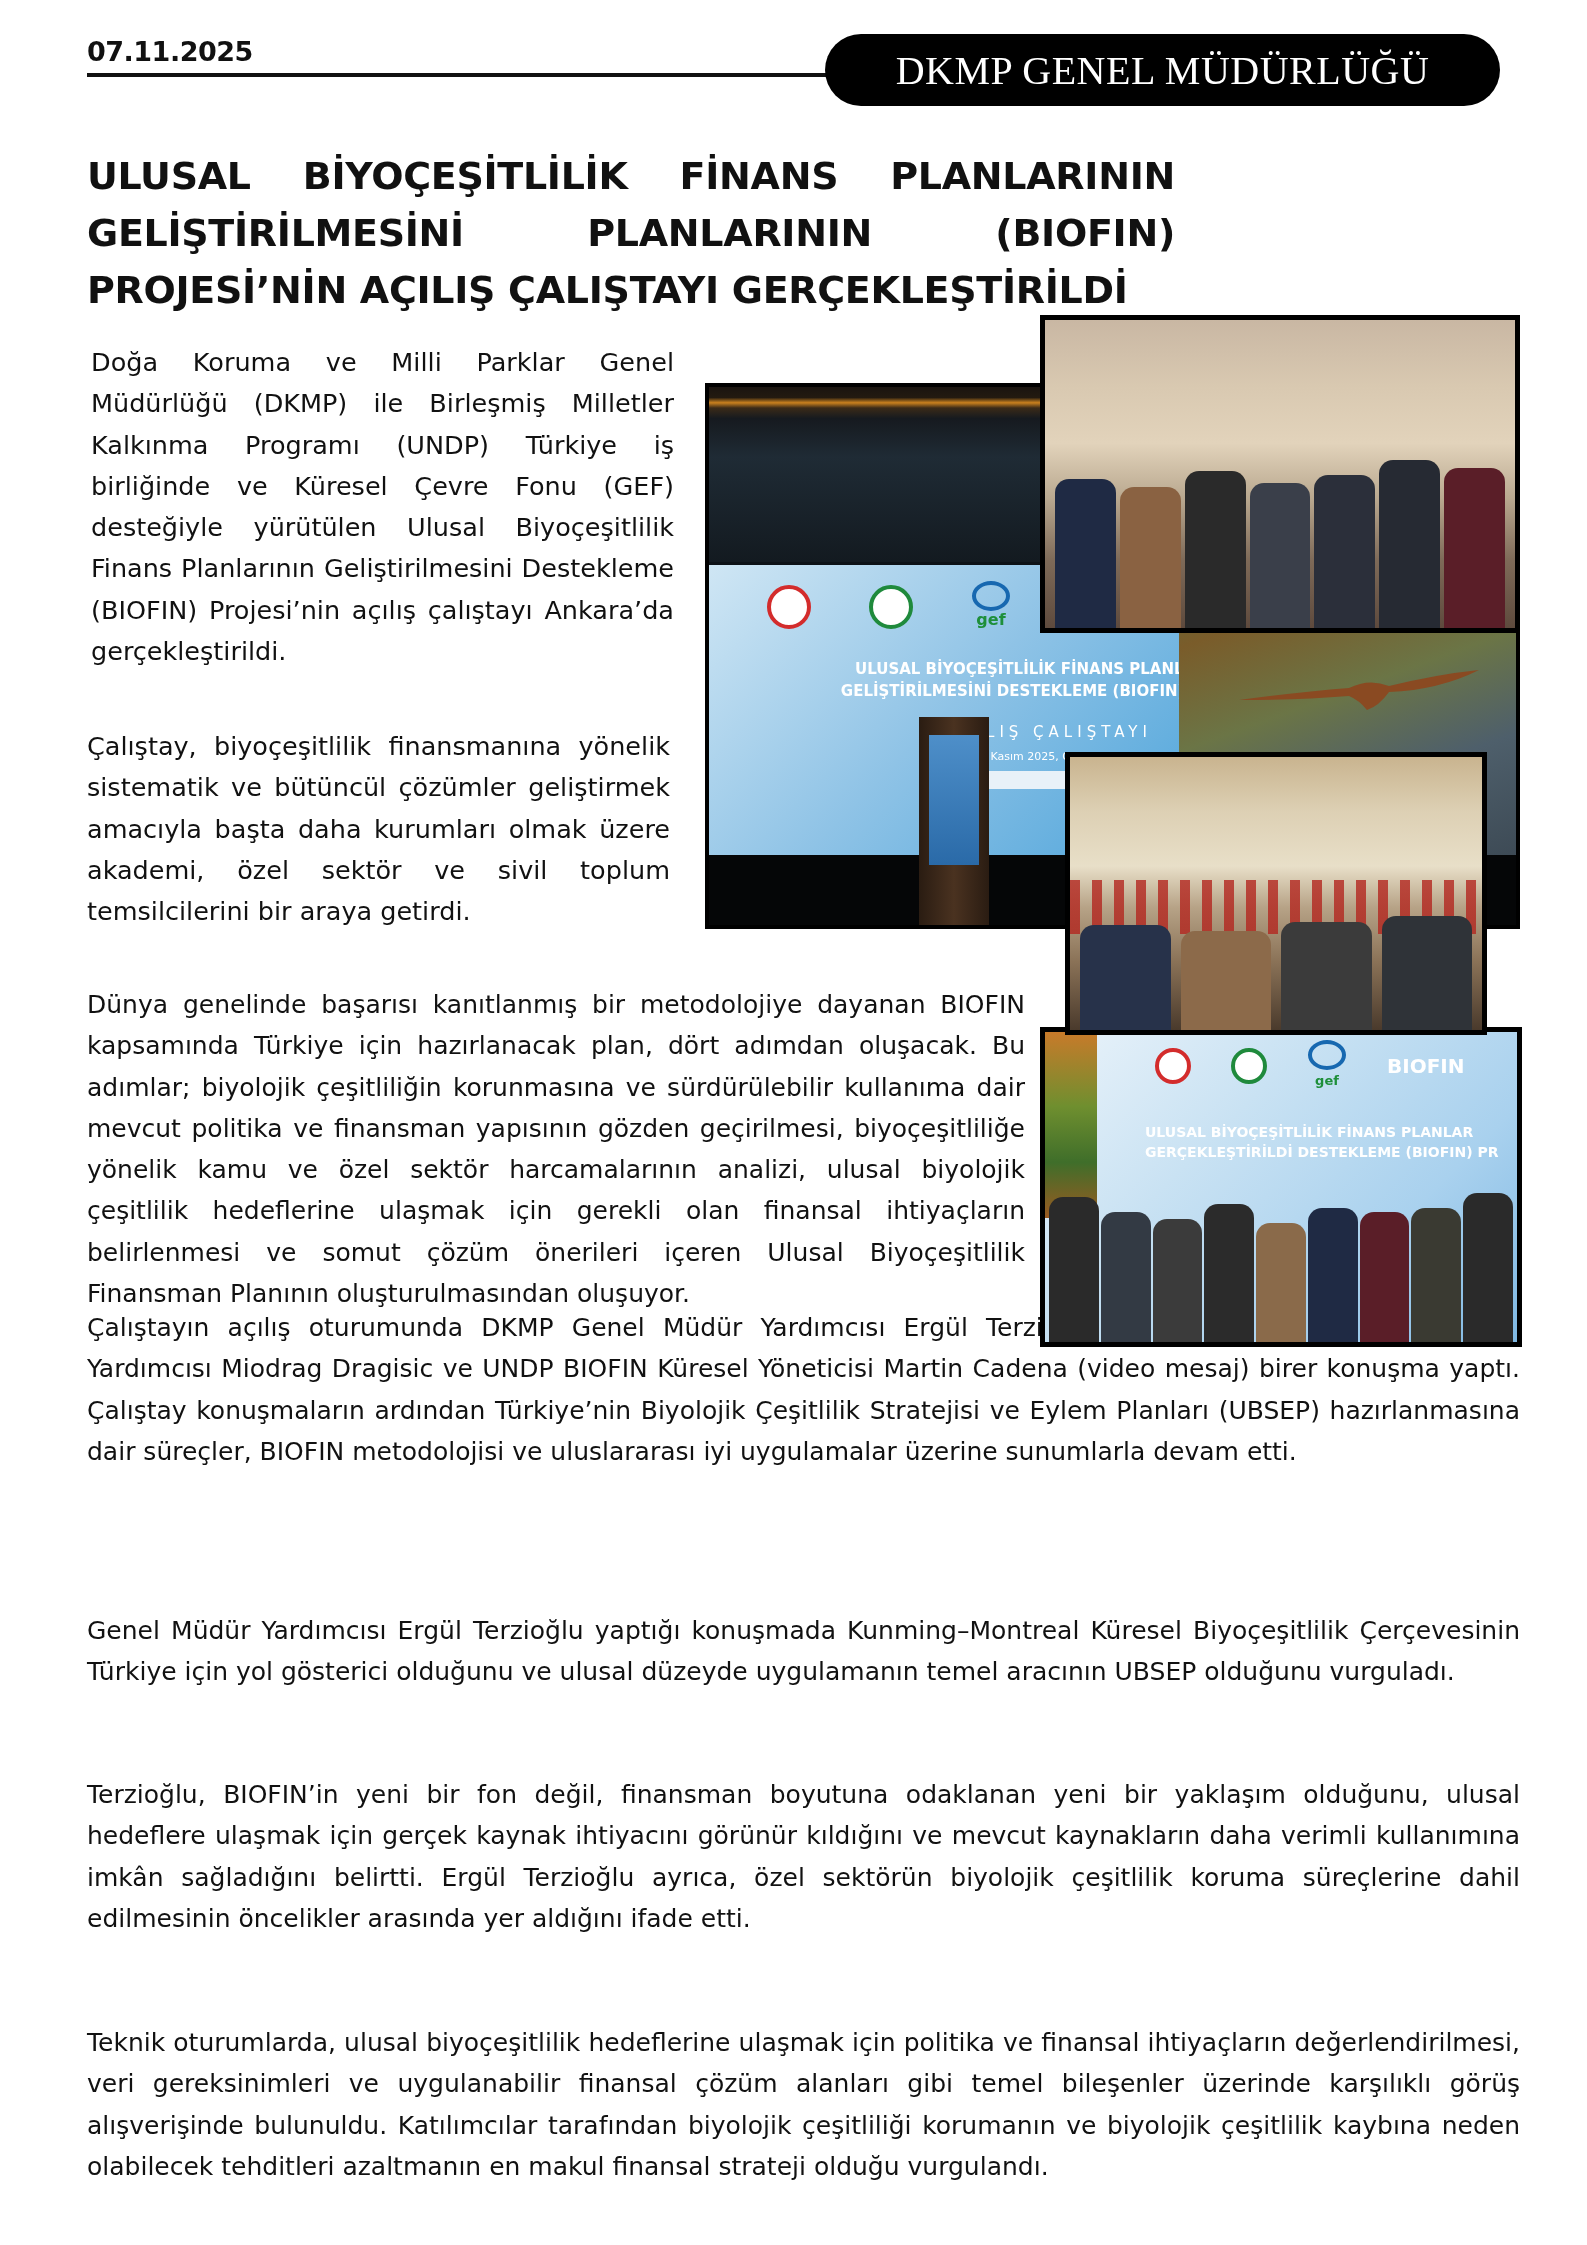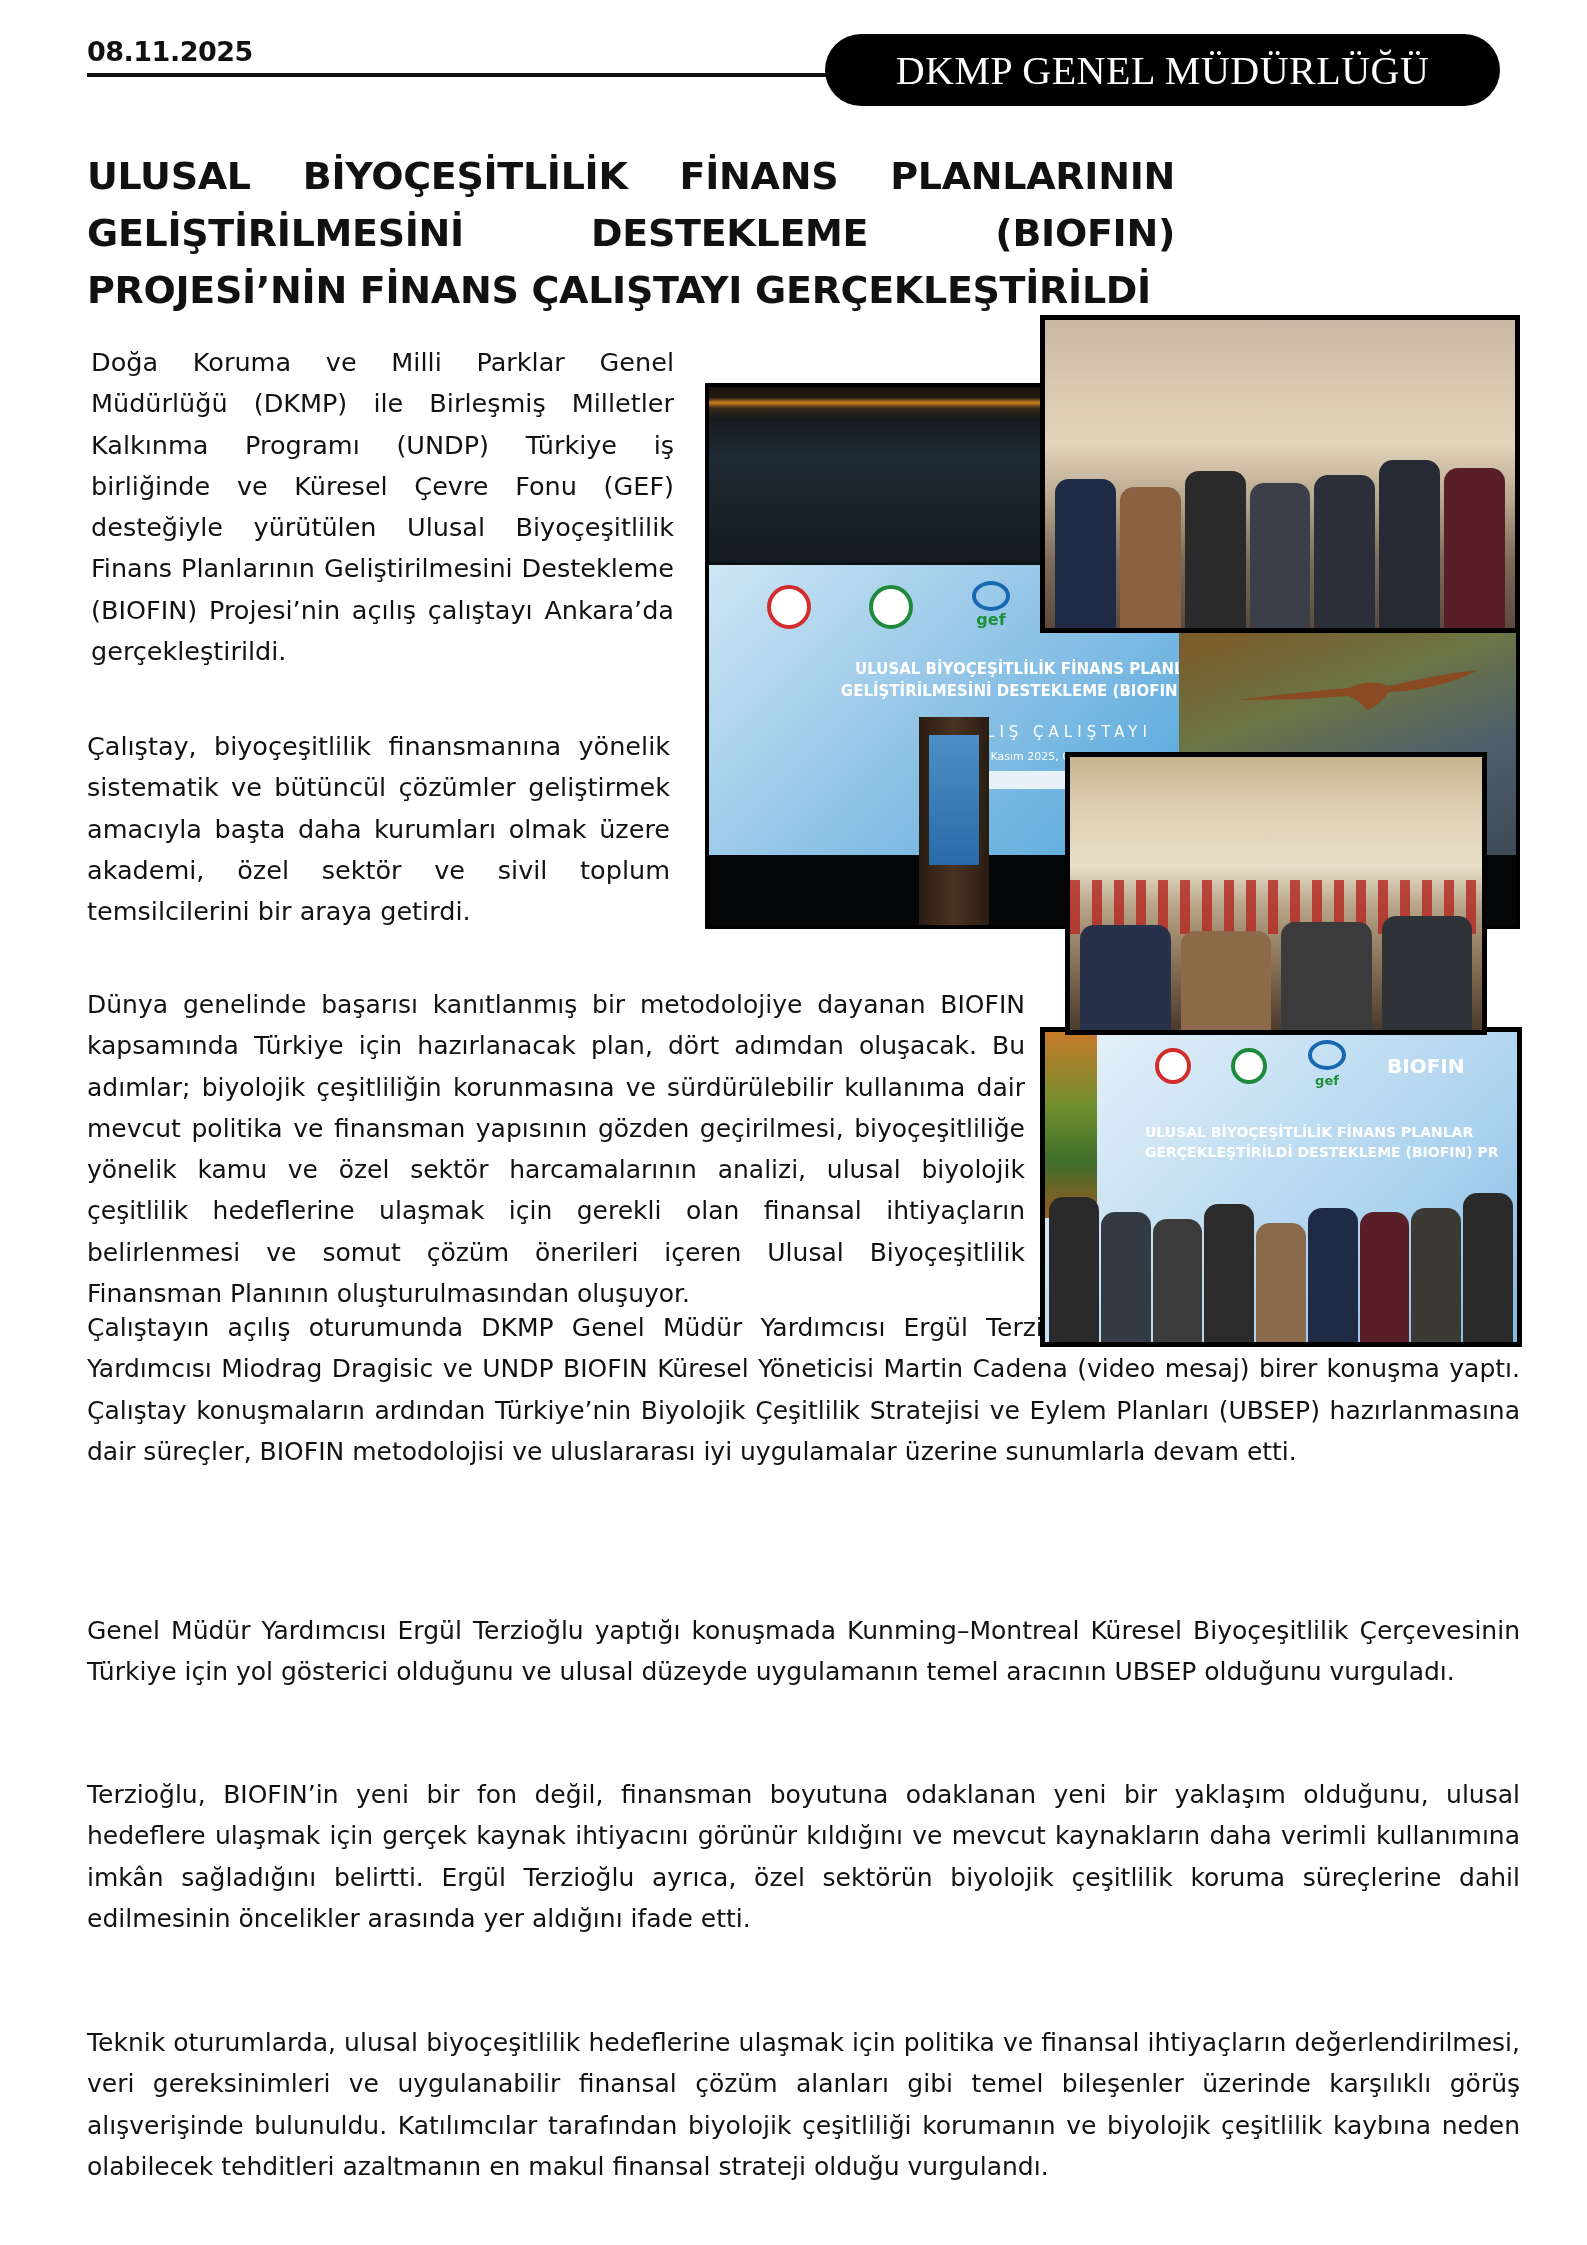--- a/index.html
+++ b/index.html
@@ -67,28 +67,28 @@
   .group-bg { position: absolute; inset: 0; background: linear-gradient(135deg, #eaf3fa 0%, #c9e2f3 35%, #a9d1ee 70%, #7fb8e3 100%); }
   .group-forest { position: absolute; left: 0; top: 0; width: 52px; height: 60%; background: linear-gradient(180deg, #c87a2a, #6f8f2f 40%, #3f6e2a 70%, #9a5a21); }
   .group-logos { position: absolute; left: 110px; top: 12px; display: flex; gap: 40px; align-items: center; }
   .group-title { position: absolute; left: 100px; top: 90px; color: #fff; font-weight: bold; font-size: 14px; line-height: 20px; white-space: nowrap; }
   .group-people { position: absolute; left: 0; bottom: 0; width: 100%; height: 60%; display: flex; align-items: flex-end; gap: 2px; padding: 0 4px; }
 </style>
 </head>
 <body>
 
 <div>
-  <div class="date">08.11.2025</div>
+  <div class="date">07.11.2025</div>
   <div class="rule"></div>
   <div class="pill">
     <span>DKMP GENEL MÜDÜRLÜĞÜ</span>
   </div>
 </div>
 
-<h1 class="title">ULUSAL BİYOÇEŞİTLİLİK FİNANS PLANLARININ GELİŞTİRİLMESİNİ DESTEKLEME (BIOFIN) PROJESİ’NİN FİNANS ÇALIŞTAYI GERÇEKLEŞTİRİLDİ</h1>
+<h1 class="title">ULUSAL BİYOÇEŞİTLİLİK FİNANS PLANLARININ GELİŞTİRİLMESİNİ PLANLARININ (BIOFIN) PROJESİ’NİN AÇILIŞ ÇALIŞTAYI GERÇEKLEŞTİRİLDİ</h1>
 
 <p class="para" id="p1">Doğa Koruma ve Milli Parklar Genel Müdürlüğü (DKMP) ile Birleşmiş Milletler Kalkınma Programı (UNDP) Türkiye iş birliğinde ve Küresel Çevre Fonu (GEF) desteğiyle yürütülen Ulusal Biyoçeşitlilik Finans Planlarının Geliştirilmesini Destekleme (BIOFIN) Projesi’nin açılış çalıştayı Ankara’da gerçekleştirildi.</p>
 <p class="para" id="p2">Çalıştay, biyoçeşitlilik finansmanına yönelik sistematik ve bütüncül çözümler geliştirmek amacıyla başta daha kurumları olmak üzere akademi, özel sektör ve sivil toplum temsilcilerini bir araya getirdi.</p>
 <p class="para" id="p3">Dünya genelinde başarısı kanıtlanmış bir metodolojiye dayanan BIOFIN kapsamında Türkiye için hazırlanacak plan, dört adımdan oluşacak. Bu adımlar; biyolojik çeşitliliğin korunmasına ve sürdürülebilir kullanıma dair mevcut politika ve finansman yapısının gözden geçirilmesi, biyoçeşitliliğe yönelik kamu ve özel sektör harcamalarının analizi, ulusal biyolojik çeşitlilik hedeflerine ulaşmak için gerekli olan finansal ihtiyaçların belirlenmesi ve somut çözüm önerileri içeren Ulusal Biyoçeşitlilik Finansman Planının oluşturulmasından oluşuyor.</p>
 <p class="para" id="p4">Çalıştayın açılış oturumunda DKMP Genel Müdür Yardımcısı Ergül Terzioğlu, UNDP Türkiye Mukim Temsilci Yardımcısı Miodrag Dragisic ve UNDP BIOFIN Küresel Yöneticisi Martin Cadena (video mesaj) birer konuşma yaptı. Çalıştay konuşmaların ardından Türkiye’nin Biyolojik Çeşitlilik Stratejisi ve Eylem Planları (UBSEP) hazırlanmasına dair süreçler, BIOFIN metodolojisi ve uluslararası iyi uygulamalar üzerine sunumlarla devam etti.</p>
 <p class="para" id="p5">Genel Müdür Yardımcısı Ergül Terzioğlu yaptığı konuşmada Kunming–Montreal Küresel Biyoçeşitlilik Çerçevesinin Türkiye için yol gösterici olduğunu ve ulusal düzeyde uygulamanın temel aracının UBSEP olduğunu vurguladı.</p>
 <p class="para" id="p6">Terzioğlu, BIOFIN’in yeni bir fon değil, finansman boyutuna odaklanan yeni bir yaklaşım olduğunu, ulusal hedeflere ulaşmak için gerçek kaynak ihtiyacını görünür kıldığını ve mevcut kaynakların daha verimli kullanımına imkân sağladığını belirtti. Ergül Terzioğlu ayrıca, özel sektörün biyolojik çeşitlilik koruma süreçlerine dahil edilmesinin öncelikler arasında yer aldığını ifade etti.</p>
 <p class="para" id="p7">Teknik oturumlarda, ulusal biyoçeşitlilik hedeflerine ulaşmak için politika ve finansal ihtiyaçların değerlendirilmesi, veri gereksinimleri ve uygulanabilir finansal çözüm alanları gibi temel bileşenler üzerinde karşılıklı görüş alışverişinde bulunuldu. Katılımcılar tarafından biyolojik çeşitliliği korumanın ve biyolojik çeşitlilik kaybına neden olabilecek tehditleri azaltmanın en makul finansal strateji olduğu vurgulandı.</p>
 
 <div class="photo" id="photo-stage" aria-label="Stage with projection screen and podium">

